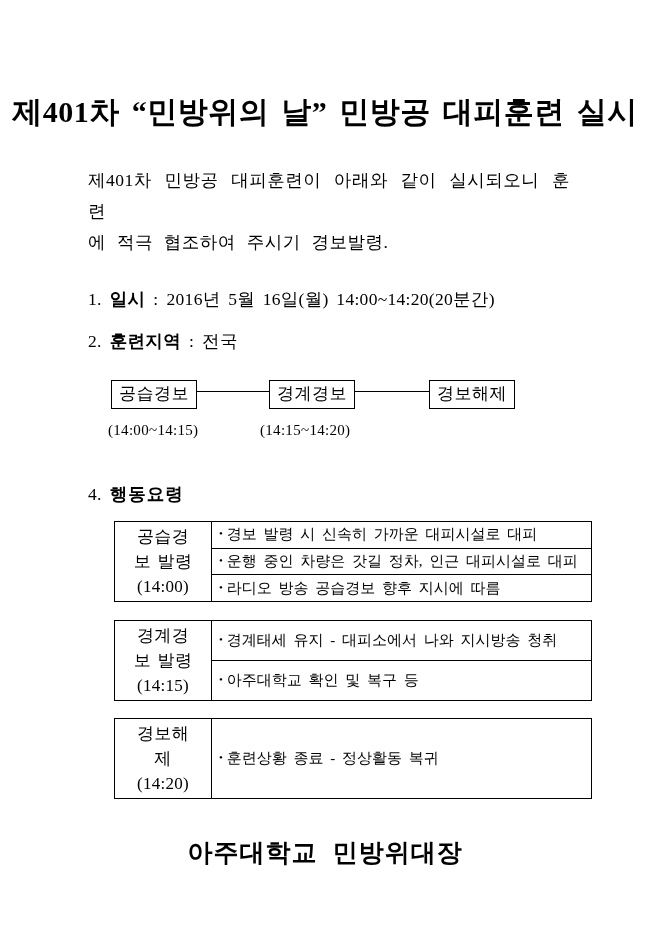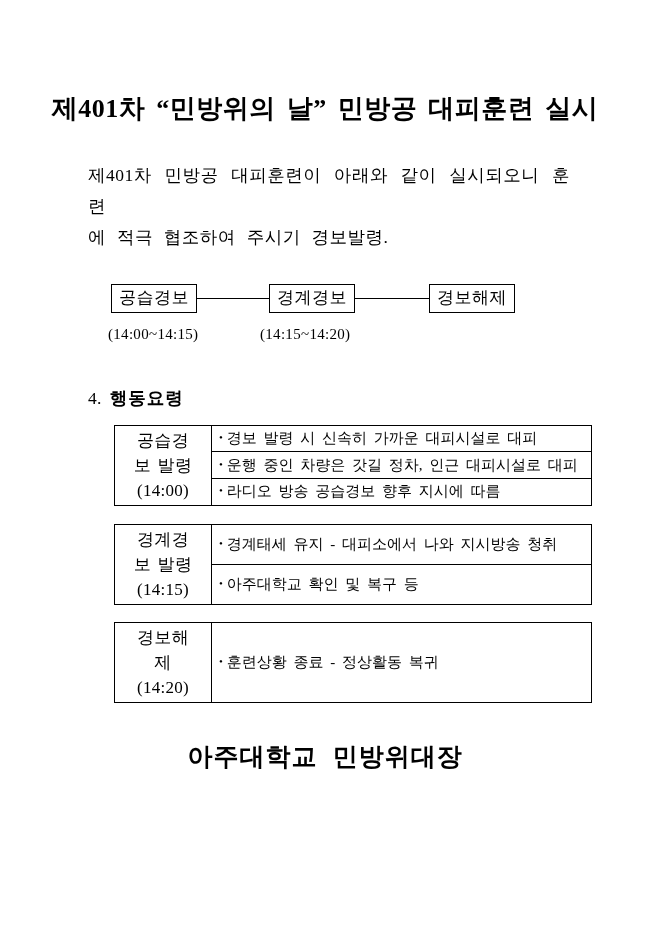--- a/index.html
+++ b/index.html
@@ -9,21 +9,21 @@
     font-family: "Liberation Serif", "DejaVu Serif", serif;
     color: #000000;
     overflow: hidden;
     position: relative;
   }
   .page { width: 650px; height: 929px; background: #ffffff; }
 
   .doc-title {
     margin-top: 92px;
     text-align: center;
-    font-size: 26px;
+    font-size: 30px;
     font-weight: bold;
     letter-spacing: 0.5px;
     word-spacing: 4px;
     line-height: 1.3;
   }
 
   .intro {
     margin: 34px 80px 0 88px;
     font-size: 17.5px;
     line-height: 31px;
@@ -49,20 +49,21 @@
   .flow { margin: 8px 0 0 111px; position: relative; }
   .flow-row { display: flex; align-items: center; }
   .flow-box {
     border: 1px solid #000000;
     font-size: 17px;
     line-height: 20px;
     padding: 3px 7px 4px 7px;
     letter-spacing: 0.5px;
     white-space: nowrap;
     background: #ffffff;
+    margin-top: 7px;
   }
   .flow-line { height: 1px; background: #000000; }
   .flow-line-1 { width: 72px; }
   .flow-line-2 { width: 74px; }
   .flow-times { position: relative; height: 18px; margin-top: 13px; font-size: 15px; }
   .flow-time { position: absolute; top: 0; white-space: nowrap; letter-spacing: 0.3px; }
   .flow-time-1 { left: -3px; }
   .flow-time-2 { left: 149px; }
 
   .section-heading {
@@ -122,20 +123,26 @@
 <div class="page">
 
   <h1 class="doc-title">제401차 “민방위의 날” 민방공 대피훈련 실시</h1>
 
   <div class="intro">
     <div class="intro-line-1">제401차 민방공 대피훈련이 아래와 같이 실시되오니 훈련</div>
     <div class="intro-line-2">에 적극 협조하여 주시기 경보발령.</div>
   </div>
 
   <div class="num-items">
+    <div class="num-item">
+      <span class="item-num">1.</span><span class="item-label">일시</span><span class="item-sep">:</span><span class="item-value">2016년 5월 16일(월) 14:00~14:20(20분간)</span>
+    </div>
+    <div class="num-item">
+      <span class="item-num">2.</span><span class="item-label">훈련지역</span><span class="item-sep">:</span><span class="item-value">전국</span>
+    </div>
   </div>
 
   <div class="flow">
     <div class="flow-row">
       <div class="flow-box">공습경보</div>
       <div class="flow-line flow-line-1"></div>
       <div class="flow-box">경계경보</div>
       <div class="flow-line flow-line-2"></div>
       <div class="flow-box">경보해제</div>
     </div>

